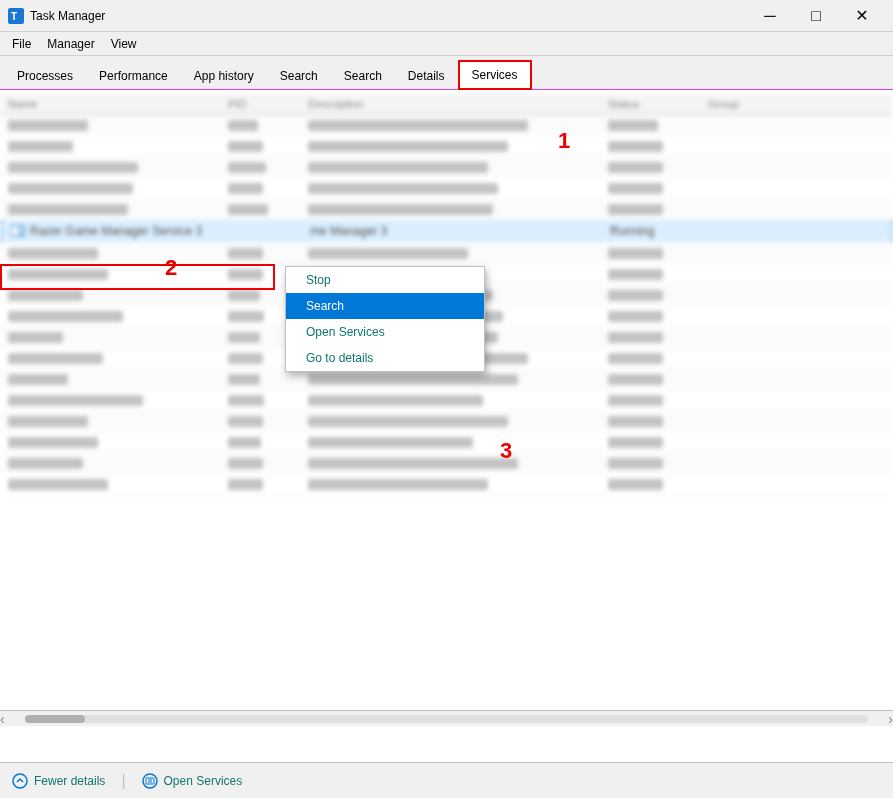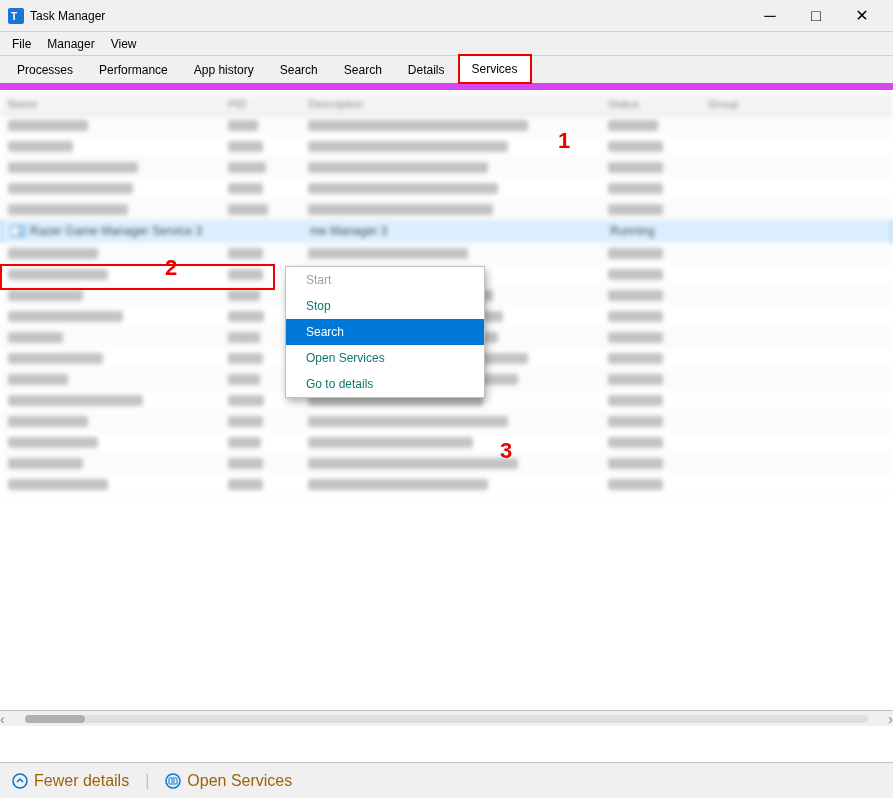--- a/index.html
+++ b/index.html
@@ -62,21 +62,21 @@
       cursor: pointer;
       font-size: 12px;
       color: #000;
     }
 
     
     .tab-bar {
       background: #f0f0f0;
       display: flex;
       align-items: flex-end;
-      border-bottom: 7px solid #d946ef;
+      border-bottom: 1px solid #d946ef;
       padding: 0 4px;
       height: 34px;
     }
     .tab {
       padding: 6px 12px;
       cursor: pointer;
       font-size: 12px;
       color: #000;
       border: 1px solid transparent;
       border-bottom: none;
@@ -198,23 +198,23 @@
       gap: 16px;
       position: absolute;
       bottom: 0;
       left: 0;
       right: 0;
     }
     .status-bar-btn {
       display: flex;
       align-items: center;
       gap: 6px;
-      color: #a16207;
+      color: #0f766e;
       cursor: pointer;
-      font-size: 16px;
+      font-size: 12px;
       background: transparent;
       border: none;
     }
     .status-separator {
       color: #c0c0c0;
       font-size: 16px;
     }
 
     
     .scrollbar-area {
@@ -410,21 +410,20 @@
       <span class="col-name"><span class="blurred-text" style="width:100px">&nbsp;&nbsp;&nbsp;&nbsp;&nbsp;&nbsp;&nbsp;&nbsp;&nbsp;&nbsp;</span></span>
       <span class="col-pid"><span class="blurred-text" style="width:35px">&nbsp;&nbsp;&nbsp;&nbsp;</span></span>
       <span class="col-desc"><span class="blurred-text" style="width:180px">&nbsp;&nbsp;&nbsp;&nbsp;&nbsp;&nbsp;&nbsp;&nbsp;&nbsp;&nbsp;&nbsp;&nbsp;&nbsp;&nbsp;&nbsp;&nbsp;&nbsp;&nbsp;</span></span>
       <span class="col-status"><span class="blurred-text" style="width:55px">&nbsp;&nbsp;&nbsp;&nbsp;&nbsp;</span></span>
     </div>
   </div>
 
   <div class="red-box" style="top:174px;left:0px;width:275px;height:26px;"></div>
 
   <div class="context-menu">
-    <div class="context-menu-item disabled">Start</div>
     <div class="context-menu-item">Stop</div>
     <div class="context-menu-item selected-item">Search</div>
     <div class="context-menu-item">Open Services</div>
     <div class="context-menu-item">Go to details</div>
   </div>
 
   <div class="annotation" style="top:38px;left:558px;">1</div>
 
   <div class="annotation" style="top:165px;left:165px;">2</div>
 

